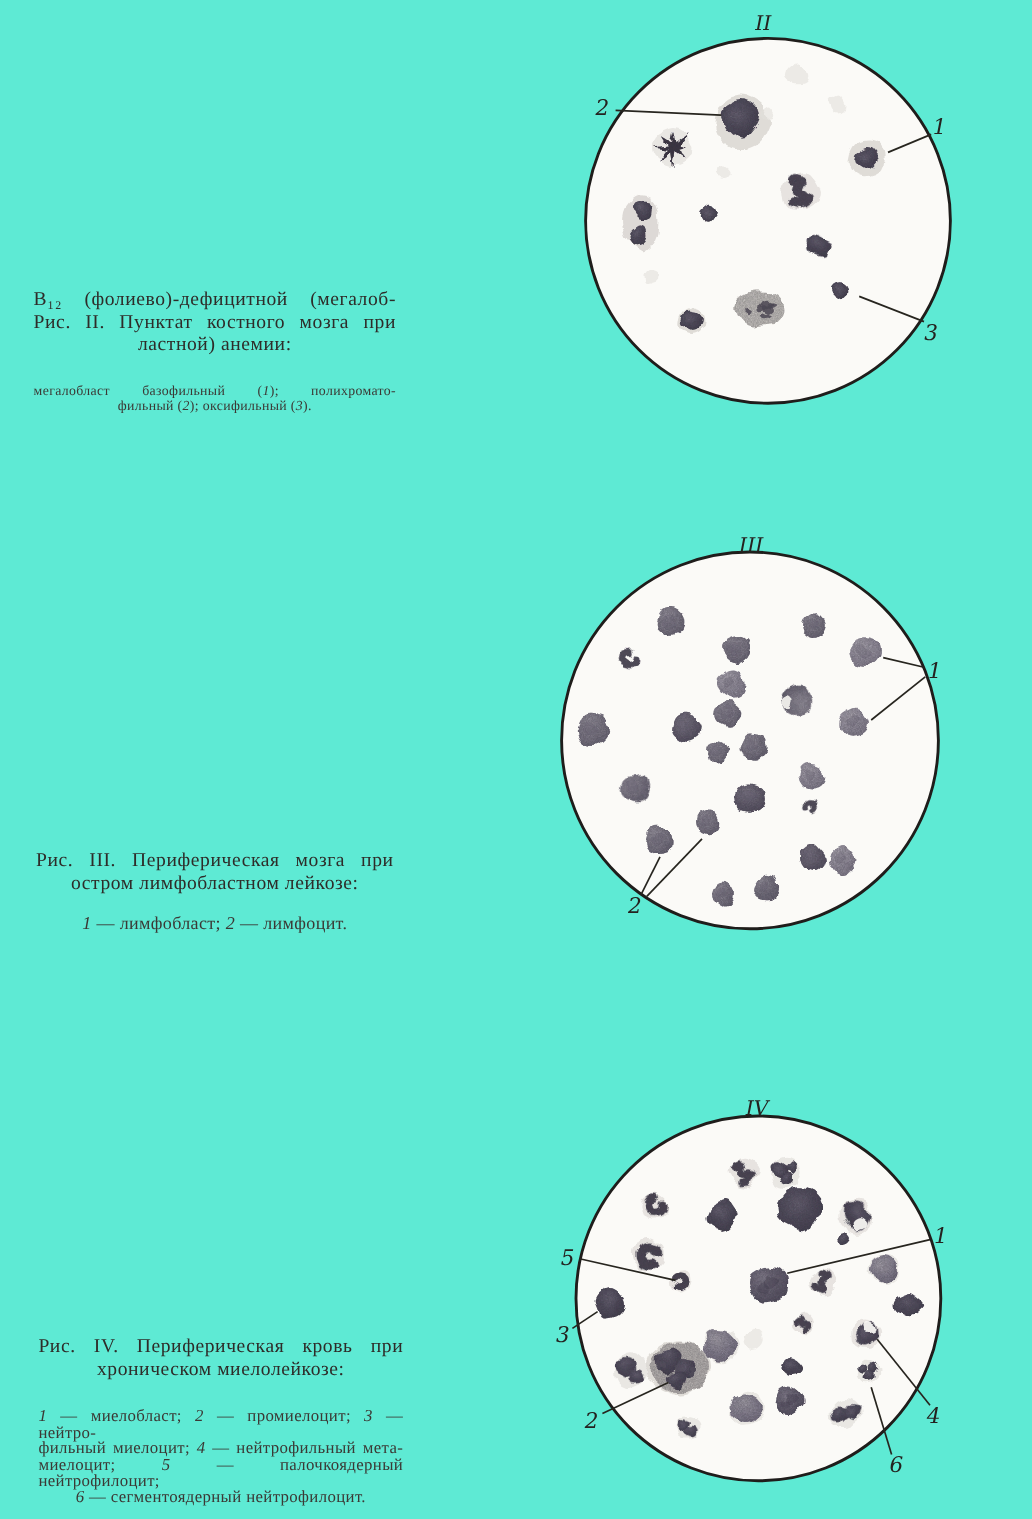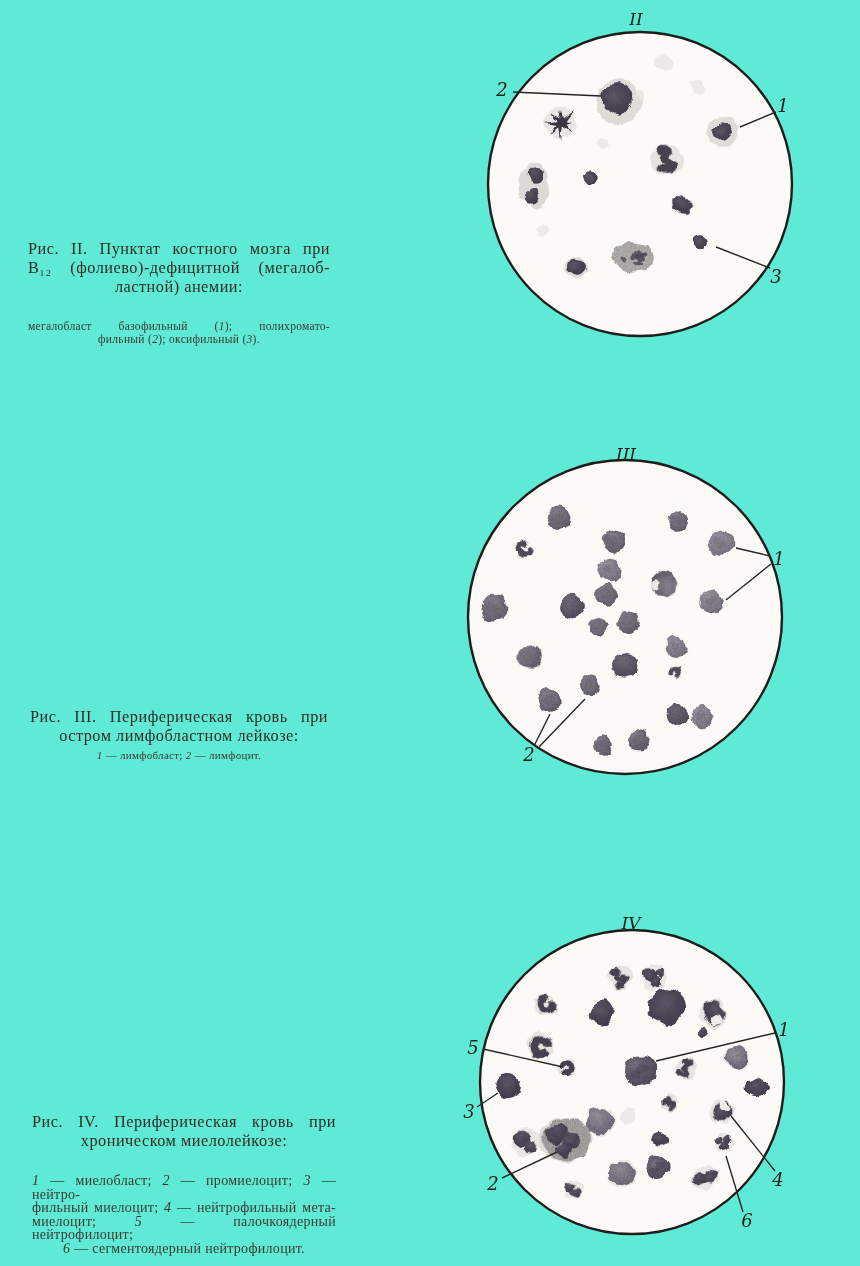--- a/index.html
+++ b/index.html
@@ -390,35 +390,35 @@
           <line x1="775" y1="1171" x2="731" y2="1116" stroke="#27251f" stroke-width="1.4"></line>
           <text x="778" y="1186" text-anchor="middle" class="pointer-num">4</text>
           <line x1="743" y1="1212" x2="726" y2="1156" stroke="#27251f" stroke-width="1.4"></line>
           <text x="747" y="1227" text-anchor="middle" class="pointer-num">6</text>
         </g>
       </g>
     </svg>
   <div id="captions">
       <div class="caption" style="left: 28px; top: 239px; width: 302px;">
         <div class="cap-title">
+          <div class="ln j">В₁₂ (фолиево)-дефицитной (мегалоб-</div>
           <div class="ln j">Рис. II. Пунктат костного мозга при</div>
-          <div class="ln j">В₁₂ (фолиево)-дефицитной (мегалоб-</div>
           <div class="ln c">ластной) анемии:</div>
         </div>
         <div class="cap-notes" style="margin-top: 24px; font-size: 11.5px; line-height: 13px;">
           <div class="ln j">мегалобласт базофильный (<i>1</i>); полихромато-</div>
           <div class="ln c">фильный (<i>2</i>); оксифильный (<i>3</i>).</div>
         </div>
       </div>
       <div class="caption" style="left: 30px; top: 707px; width: 298px;">
         <div class="cap-title">
-          <div class="ln j">Рис. III. Периферическая кровь при</div>
+          <div class="ln j">Рис. III. Периферическая мозга при</div>
           <div class="ln c">остром лимфобластном лейкозе:</div>
         </div>
-        <div class="cap-notes" style="margin-top: 4px; font-size: 11px; line-height: 13px;">
+        <div class="cap-notes" style="margin-top: 19px; font-size: 15px; line-height: 13px;">
           <div class="ln c"><i>1</i> — лимфобласт; <i>2</i> — лимфоцит.</div>
         </div>
       </div>
       <div class="caption" style="left: 32px; top: 1112px; width: 304px;">
         <div class="cap-title">
           <div class="ln j">Рис. IV. Периферическая кровь при</div>
           <div class="ln c">хроническом миелолейкозе:</div>
         </div>
         <div class="cap-notes" style="margin-top: 24px; font-size: 14px; line-height: 13.6px;">
           <div class="ln j"><i>1</i> — миелобласт; <i>2</i> — промиелоцит; <i>3</i> — нейтро-</div>

